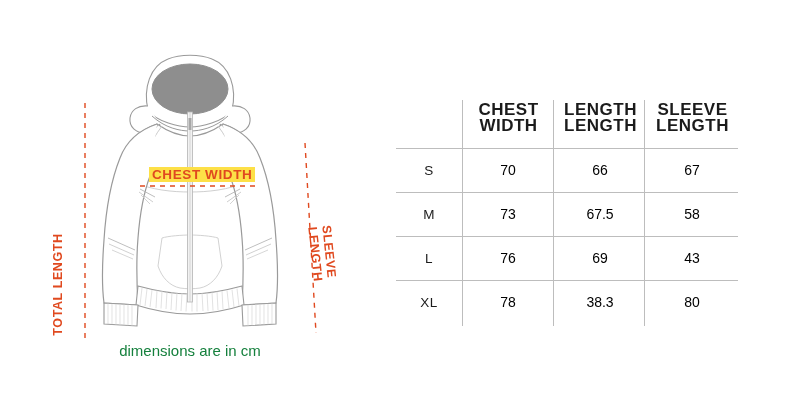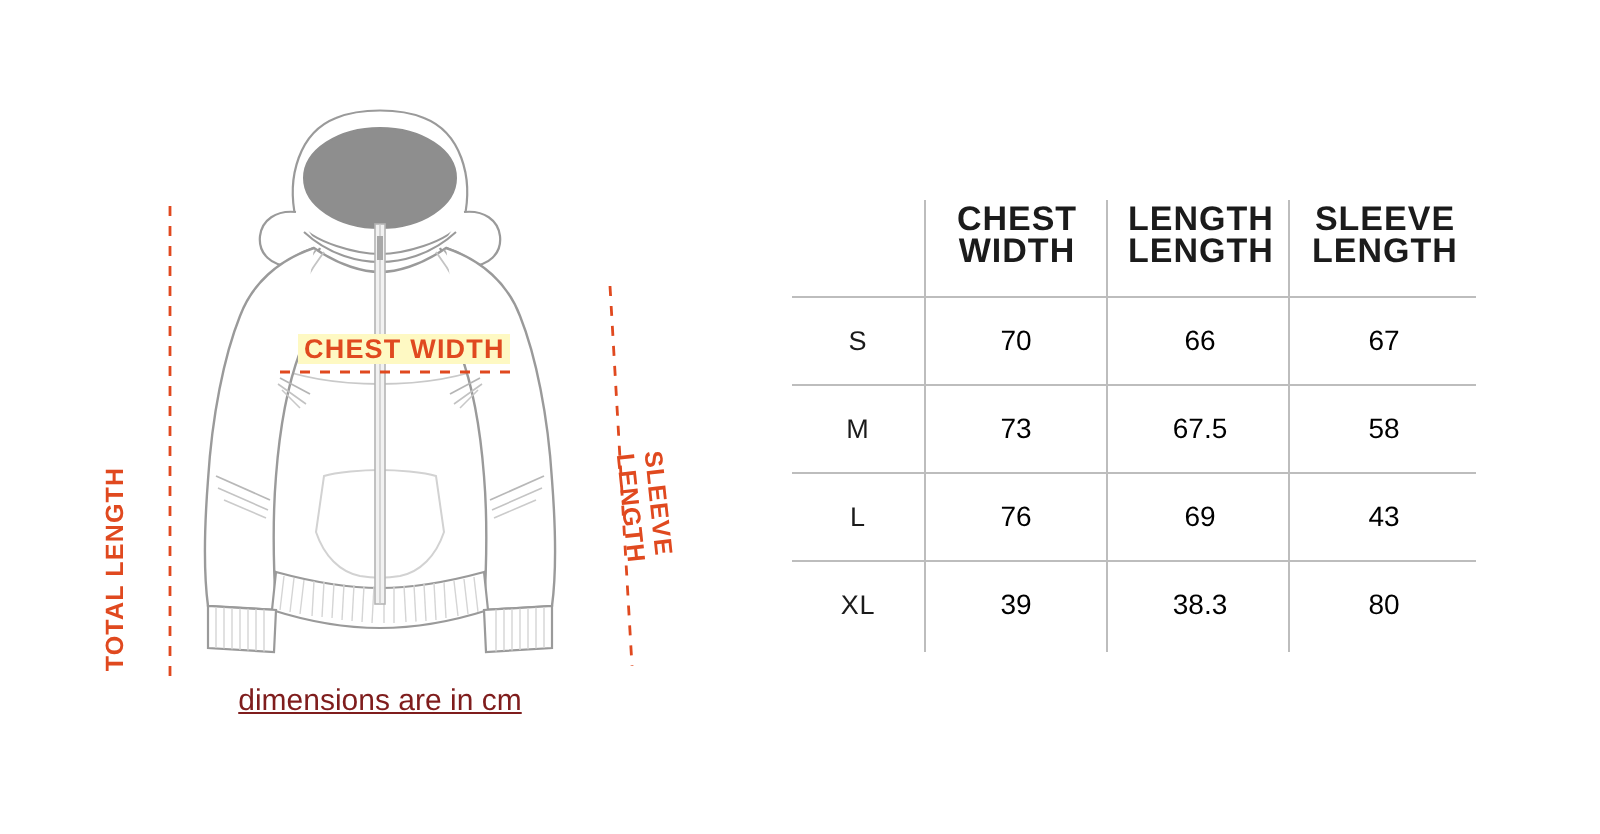--- a/index.html
+++ b/index.html
@@ -43,21 +43,21 @@
     font-weight: bold;
     letter-spacing: 0.6px;
     white-space: nowrap;
     font-family: "Liberation Sans", sans-serif;
   }
 
   #label-chest-width {
     left: 149px;
     top: 167px;
     font-size: 13.5px;
-    background: #fef9c3;
+    background: #fde047;
     padding: 0 3px;
     z-index: 5;
   }
 
   #label-total-length {
     left: -2px;
     top: 278px;
     font-size: 12.5px;
     line-height: 13px;
     transform: rotate(-90deg);
@@ -79,24 +79,23 @@
     white-space: normal;
     z-index: 5;
   }
 
   #caption {
     position: absolute;
     left: 0;
     top: 342px;
     width: 380px;
     text-align: center;
-    color: #7f1d1d;
+    color: #15803d;
     font-size: 15px;
     font-family: "Liberation Sans", sans-serif;
-    text-decoration: underline;
   }
 
   
   #size-table {
     position: absolute;
     left: 396px;
     top: 95px;
     width: 342px;
     border-collapse: collapse;
     table-layout: fixed;
@@ -358,20 +357,20 @@
         <td>58</td>
       </tr>
       <tr>
         <td class="cell-size">L</td>
         <td>76</td>
         <td>69</td>
         <td>43</td>
       </tr>
       <tr>
         <td class="cell-size">XL</td>
-        <td>39</td>
+        <td>78</td>
         <td>38.3</td>
         <td>80</td>
       </tr>
     </tbody>
   </table>
 
 </div>
 
 </body></html>

